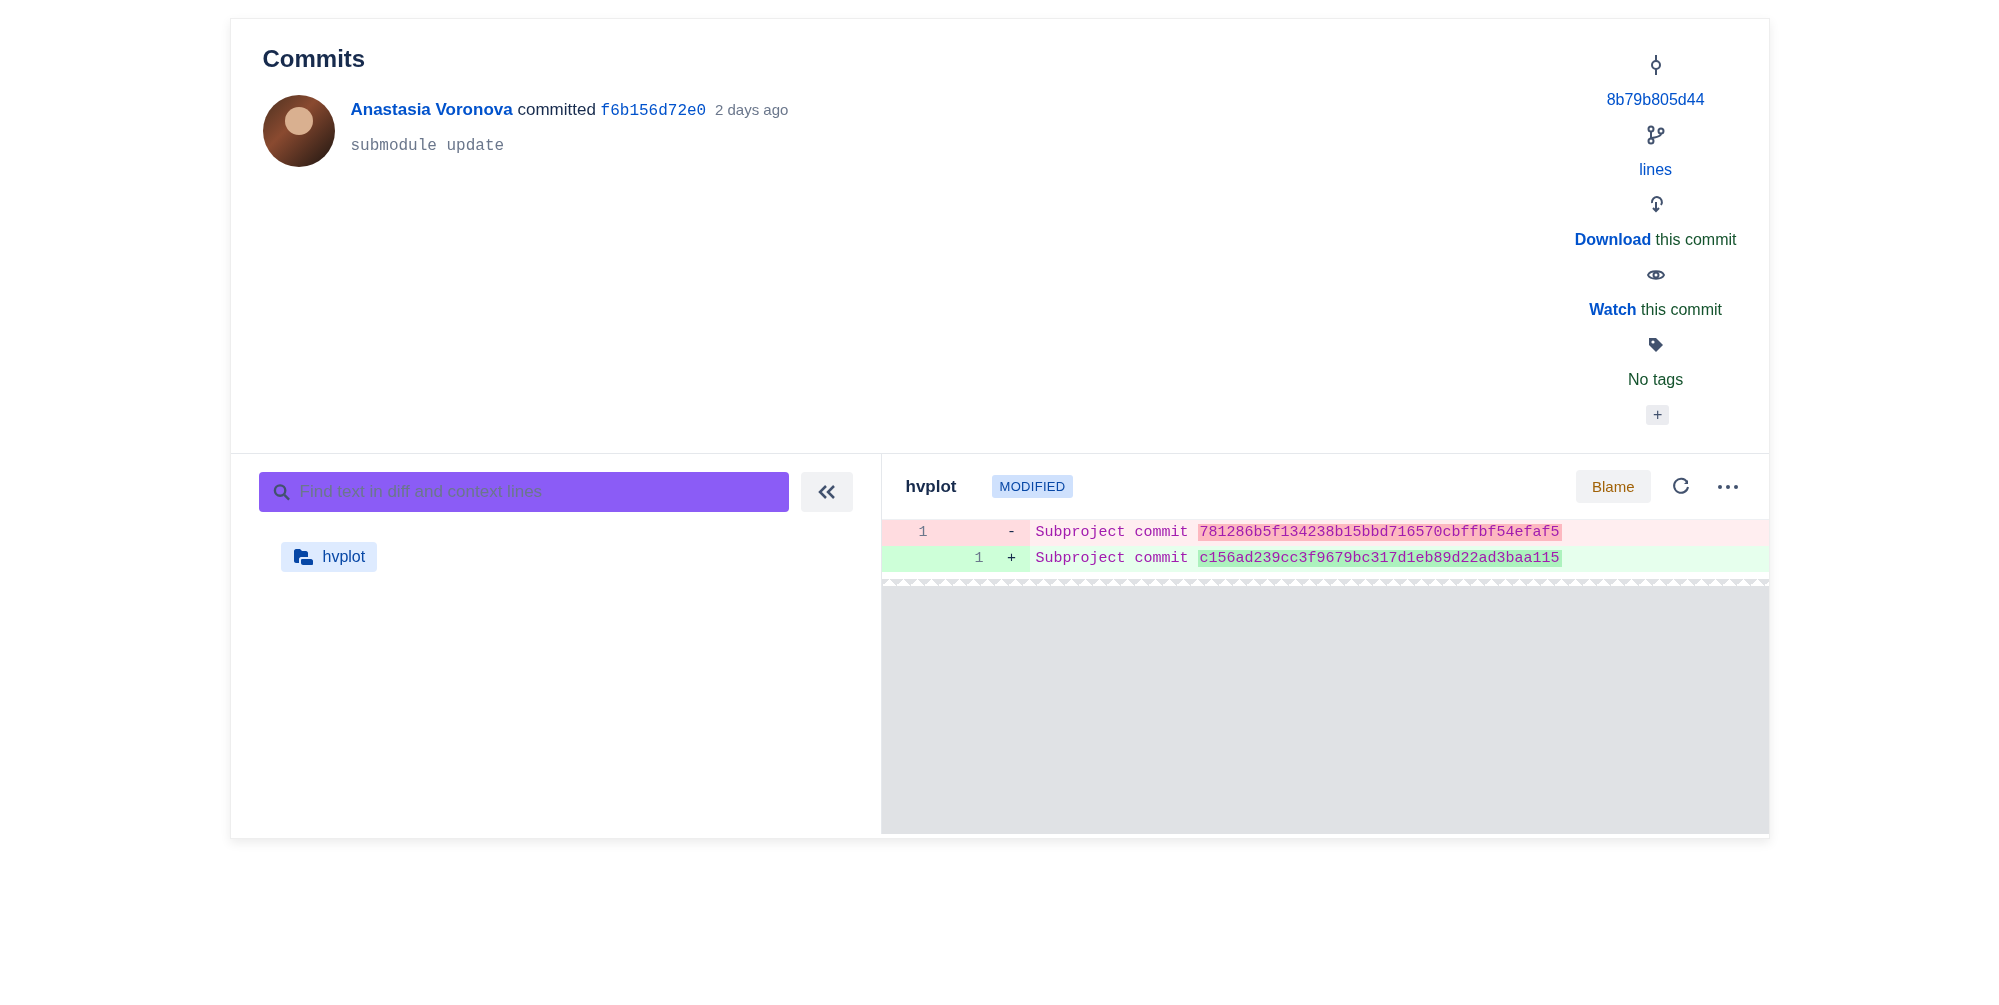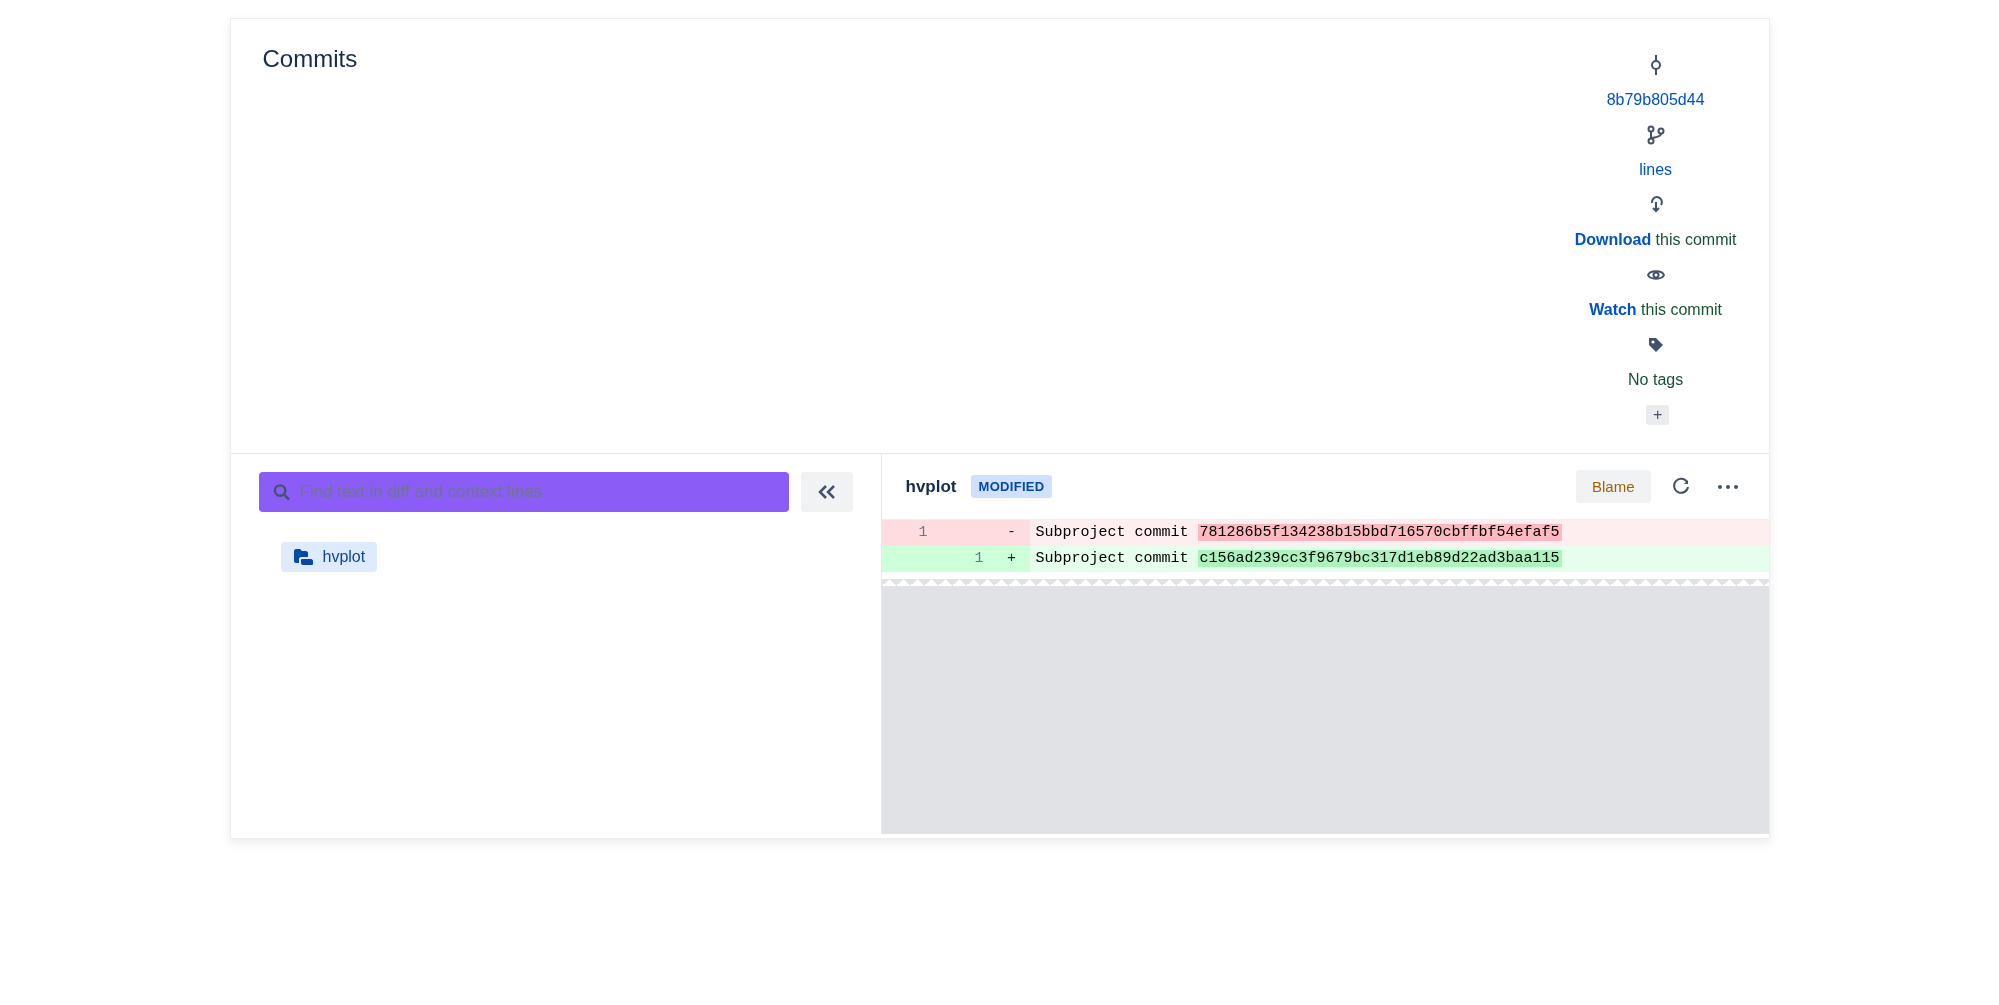--- a/index.html
+++ b/index.html
@@ -17,21 +17,21 @@
     box-shadow: 0 4px 10px rgba(0,0,0,0.08);
     padding-bottom: 4px;
   }
   .header {
     padding: 26px 32px 20px 32px;
     display: flex;
     justify-content: space-between;
   }
   .page-title {
     font-size: 24px;
-    font-weight: 400;
+    font-weight: 700;
     color: #172b4d;
     margin-bottom: 22px;
   }
   .commit-meta { display: flex; gap: 16px; }
   .avatar {
     width: 72px; height: 72px; border-radius: 50%;
     background: linear-gradient(135deg,#4a3020 0%,#8a4a30 40%,#1a1410 100%);
     display:flex; align-items:center; justify-content:center;
     position:relative; overflow:hidden; flex-shrink:0;
   }
@@ -96,39 +96,39 @@
     background:#e0e2e5;
     display:flex; flex-direction:column;
     min-height:380px;
   }
   .diff-header {
     background:#fff; display:flex; align-items:center;
     padding:16px 24px; gap:14px; border-bottom:1px solid #eef0f3;
   }
   .diff-filename { font-size:17px; font-weight:700; color:#172b4d; }
   .badge-modified {
-    background:#cfe1fd; color:#0747a6; font-weight:700;
-    font-size:13px; letter-spacing:0.3px; padding:4px 8px; border-radius:3px;
+    background:#cfe1fd; color:#0747a6; font-weight:400;
+    font-size:13px; letter-spacing:0.3px; padding:4px 8px; border-radius:3px;margin-left:21px;
   }
   .diff-header-spacer { flex:1; }
   .blame-btn {
     background:#f1f2f4; color:#a16207; border:none;
     padding:8px 16px; border-radius:4px; font-size:15px; font-weight:500;
   }
   .icon-btn {
     background:transparent; border:none; cursor:pointer;
     color:#42526e; padding:6px; display:flex; align-items:center;
   }
   .diff-body { background:#fff; }
   .diff-row { display:flex; font-family: SFMono-Regular, Consolas, "Liberation Mono", Menlo, monospace; font-size:15px; line-height:26px; }
   .ln-old, .ln-new {
     width:56px; text-align:right; padding-right:10px; color:#6b778c;
   }
   .sign { width:36px; text-align:center; color:#172b4d; }
-  .code { flex:1; padding-left:6px; padding-right:4px; white-space:pre; color:#000000;font-family:Liberation Mono, monospace; }
+  .code { flex:1; padding-left:6px; padding-right:4px; white-space:pre; color:#a21caf;font-family:Liberation Mono, monospace; }
   .row-del { background:#ffeef0; }
   .row-del .ln-old, .row-del .ln-new, .row-del .sign { background:#ffdce0; }
   .row-add { background:#e6ffed; }
   .row-add .ln-old, .row-add .ln-new, .row-add .sign { background:#cdffd8; }
   .hash-del { background:#fdb8c0; padding:0 2px; }
   .hash-add { background:#acf2bd; padding:0 2px; }
   .zigzag {
     height:14px; background:#fff;
     --c: #e0e2e5;
     background-image:
@@ -140,20 +140,32 @@
   .gray-fill { flex:1; background:#e0e2e5; }
 </style>
 </head>
 <body>
 
 <div class="page">
 
   <div class="header">
     <div>
       <h1 class="page-title">Commits</h1>
+      <div class="commit-meta">
+        <div class="avatar"></div>
+        <div>
+          <div class="commit-line">
+            <a href="#" class="author-link">Anastasia Voronova</a>
+            <span class="committed-word">committed</span>
+            <a href="#" class="hash-link">f6b156d72e0</a>
+            <span class="when">2 days ago</span>
+          </div>
+          <div class="commit-msg">submodule update</div>
+        </div>
+      </div>
     </div>
 
     <div class="side-actions">
       <div class="side-row">
         <svg width="18" height="20" viewBox="0 0 18 20" fill="none" stroke="#42526e" stroke-width="2">
             <circle cx="9" cy="10" r="4"></circle>
             <line x1="9" y1="0" x2="9" y2="6"></line>
             <line x1="9" y1="14" x2="9" y2="20"></line>
           </svg>
         <a href="#" class="side-link">8b79b805d44</a>

